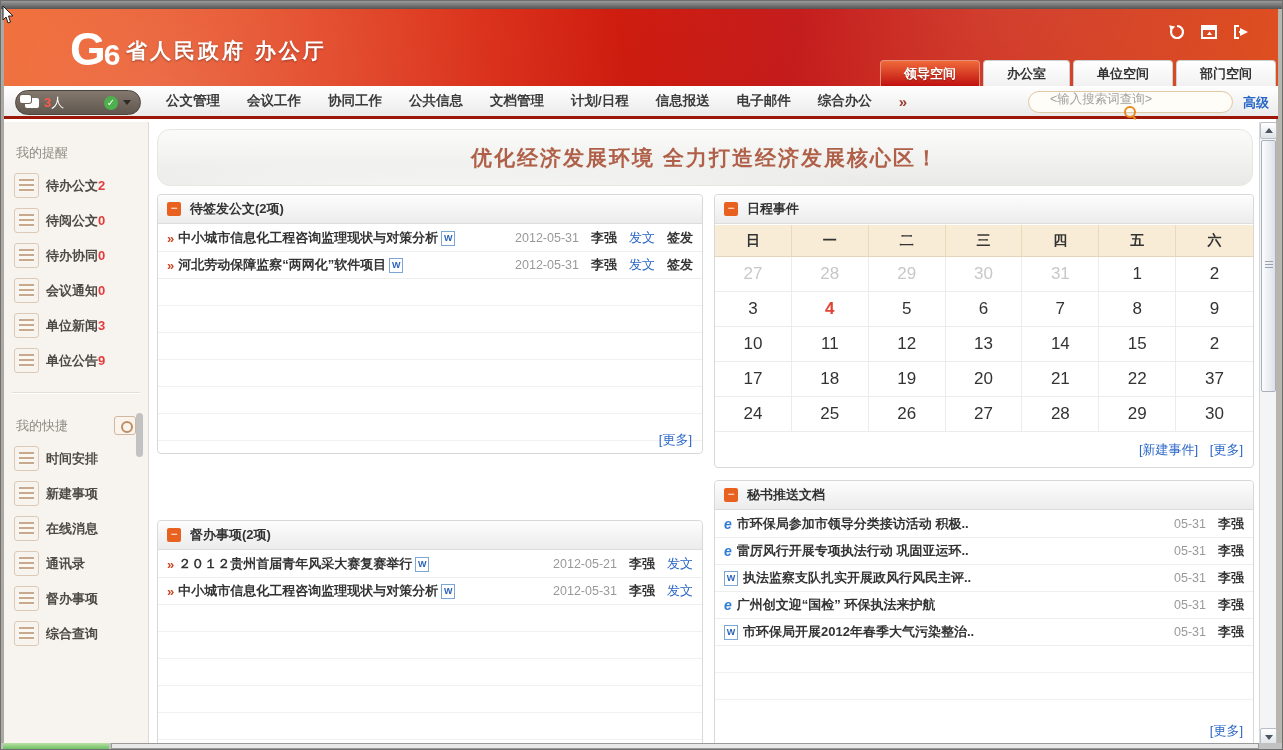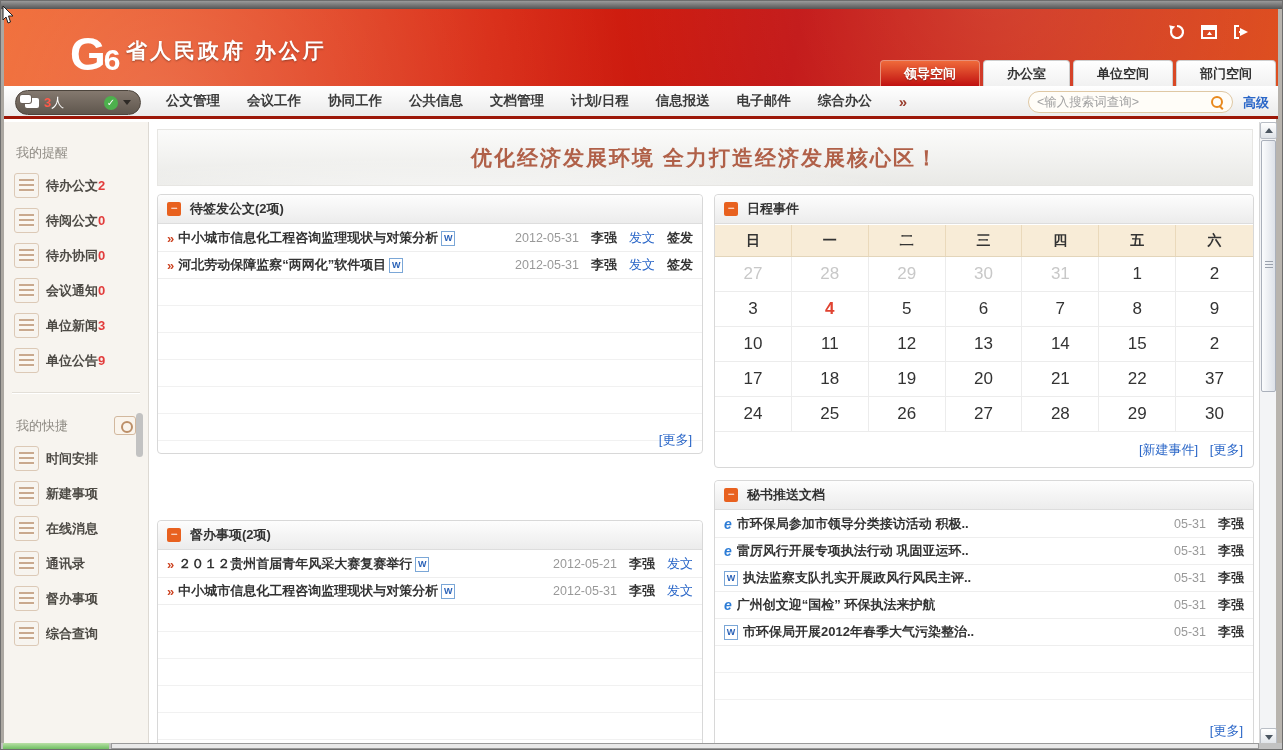--- a/index.html
+++ b/index.html
@@ -14,21 +14,21 @@
   .frame-right { position:absolute; right:0; top:8px; bottom:0; width:6px; background:#b8b4ae; }
   #cursor { position:absolute; left:1px; top:4px; z-index:60; }
 
   
   .header { position:absolute; left:3px; top:8px; width:1274px; height:77px;
     background:
       radial-gradient(circle at 12% 130%, rgba(255,255,255,.20), transparent 42%),
       radial-gradient(circle at 78% -40%, rgba(255,255,255,.12), transparent 38%),
       linear-gradient(100deg,#ef5d22 0%,#d8260f 38%,#c11010 62%,#dd4a1a 100%); }
   .logo { position:absolute; left:66px; top:13px; color:#fff; font-weight:bold;
-          font-size:46px; line-height:64px; letter-spacing:-2px; }
+          font-size:46px; line-height:54px; letter-spacing:-2px; }
   .logo small { font-size:30px; font-weight:bold; }
   .hdr-title { position:absolute; left:122px; top:28px; color:#fff; font-weight:bold;
                font-size:21px; letter-spacing:3px; text-shadow:0 1px 2px rgba(0,0,0,.35); }
   .hdr-icons { position:absolute; right:28px; top:14px; display:flex; gap:14px; }
   .hdr-icons span { width:18px; height:18px; display:inline-block; }
 
   .tabs { position:absolute; right:2px; bottom:0; display:flex; }
   .tab { height:26px; line-height:26px; padding:0 23px; margin-left:3px; font-size:13px;
          font-weight:bold; color:#333; background:linear-gradient(#ffffff,#f1f1f1);
          border:1px solid #cfcfcf; border-bottom:none; border-radius:4px 4px 0 0; cursor:pointer; }
@@ -48,21 +48,21 @@
   .chat .unit { color:#fff; font-size:13px; }
   .chat .check { margin-left:auto; width:14px; height:14px; border-radius:50%; background:#4db04d;
                  color:#fff; font-size:10px; line-height:14px; text-align:center; }
   .chat .caret { width:0; height:0; border-left:4px solid transparent; border-right:4px solid transparent;
                  border-top:5px solid #2e2a26; margin-left:5px; }
   .nav-items { position:absolute; left:162px; top:0; height:30px; display:flex; gap:27px;
                align-items:center; }
   .nav-item { font-size:13.5px; font-weight:bold; color:#3c3c3c; cursor:pointer; white-space:nowrap; }
   .nav-ovf { font-size:15px; font-weight:bold; color:#9a3f2f; cursor:pointer; }
   .search { position:absolute; right:45px; top:5px; width:205px; height:22px; border-radius:12px;
-            border:1px solid #dfc8a4; background:#fffdf8; display:flex; align-items:center; padding:0 8px; }
+            border:1px solid #dfc8a4; background:#fffdf8; display:flex; align-items:center; padding:0 8px;flex-direction:column; }
   .search input { border:none; outline:none; background:transparent; flex:1; font-size:12.5px;
                   color:#555; font-family:inherit; }
   .search input::placeholder { color:#a2a2a2; }
   .mag { width:13px; height:13px; position:relative; cursor:pointer; }
   .mag:before { content:""; position:absolute; left:0; top:0; width:8px; height:8px;
                 border:2px solid #e8891e; border-radius:50%; }
   .mag:after { content:""; position:absolute; left:9px; top:9px; width:5px; height:2px;
                background:#e8891e; transform:rotate(45deg); transform-origin:0 0; }
   .advanced { position:absolute; right:9px; top:8px; font-size:13px; font-weight:bold;
               color:#2b67c8; cursor:pointer; }
@@ -81,21 +81,21 @@
                 background:#c2c2c2; border-radius:4px; cursor:pointer; }
   .side-div { margin:14px 8px 0 8px; border-top:1px solid #e3dfd8; border-bottom:1px solid #fff; }
   .gear-box { margin-left:auto; margin-right:12px; width:22px; height:19px; border:1px solid #d2b89e;
               border-radius:3px; background:#faf4ec; position:relative; cursor:pointer; }
   .gear-box:after { content:""; position:absolute; left:6px; top:4px; width:8px; height:8px;
                     border:2px solid #bc8f68; border-radius:50%; }
 
   
   .main { position:absolute; left:148px; top:121px; width:1110px; height:623px; background:#fff; }
   .banner { position:absolute; left:8px; top:7px; width:1096px; height:57px; border:1px solid #e7e6e3;
-            border-radius:0; display:flex; align-items:center; justify-content:center;
+            border-radius:13px; display:flex; align-items:center; justify-content:center;
             background:
               radial-gradient(ellipse at 28% 140%, rgba(255,255,255,.9), transparent 45%),
               linear-gradient(#fbfbfa,#e9e9e6); }
   .banner-text { font-size:21px; font-weight:bold; color:#b06048; letter-spacing:2px; }
 
   .panel { position:absolute; background:#fff; border:1px solid #d8d8d8; border-radius:4px; }
   .p-tl { left:8px;   top:72px;  width:546px; height:260px; }
   .p-tr { left:565px; top:72px;  width:540px; height:274px; }
   .p-bl { left:8px;   top:358px; width:546px; height:265px; border-radius:4px 4px 0 0;margin-top:40px; }
   .p-br { left:565px; top:358px; width:540px; height:265px; border-radius:4px 4px 0 0; }

